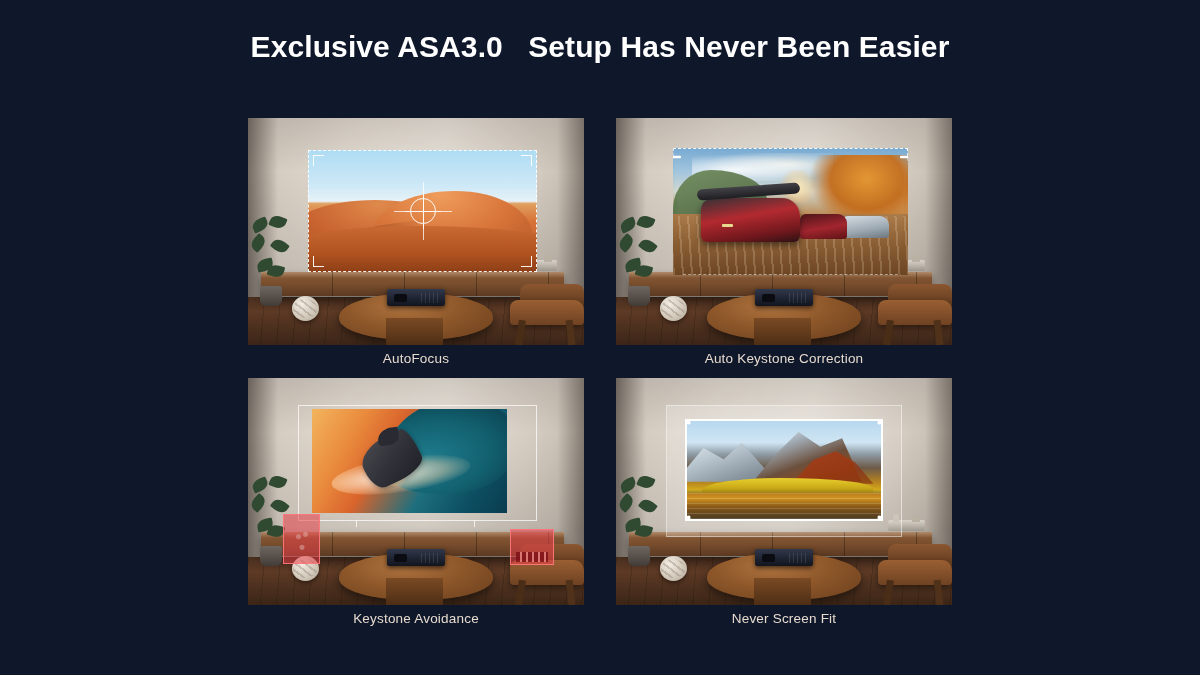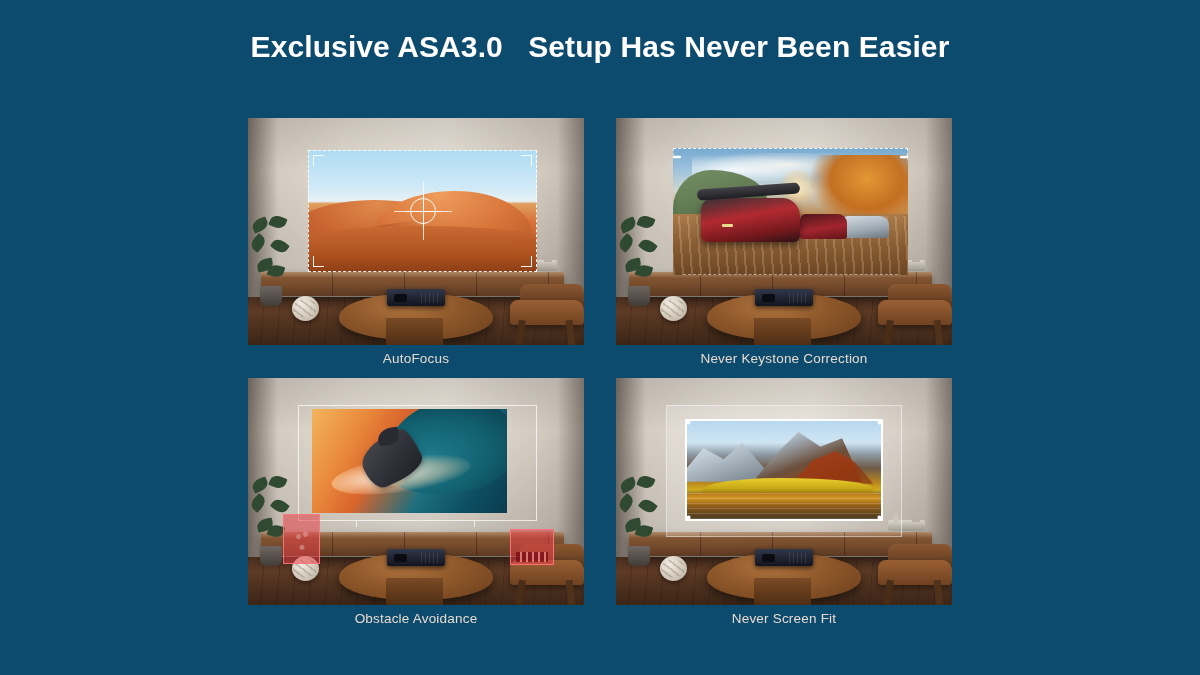--- a/index.html
+++ b/index.html
@@ -2,21 +2,21 @@
 <html><head>
 <meta charset="utf-8">
 <style>
   * { margin:0; padding:0; box-sizing:border-box; }
   html, body {
     width:1200px; height:675px;
     background:#000;
     font-family:"Liberation Sans", sans-serif;
     overflow:hidden;
   }
-  .page { position:relative; width:1200px; height:675px; background:#0c4a6e; }
+  .page { position:relative; width:1200px; height:675px; background:#0f172a; }
 
   
   .header { width:100%; text-align:center; padding-top:30px; }
   .title {
     font-size:30px; font-weight:bold; color:#ffffff;
     letter-spacing:0.1px; white-space:pre;
   }
   .subtitle {
     margin-top:12px; font-size:12.5px; color:#a9a39e;
     font-weight:400; letter-spacing:0.1px;
@@ -537,21 +537,21 @@
             </svg>
           </div>
           <div class="arrow-r">
             <svg width="34" height="14" viewBox="0 0 34 14" aria-hidden="true">
               <path d="M1 7 H29" stroke="#ffffff" stroke-width="2.4" fill="none" stroke-linecap="round"></path>
               <path d="M23 1 L31 7 L23 13" stroke="#ffffff" stroke-width="2.4" fill="none" stroke-linecap="round" stroke-linejoin="round"></path>
             </svg>
           </div>
         </div>
       </div>
-      <div class="caption">Never Keystone Correction</div>
+      <div class="caption">Auto Keystone Correction</div>
     </div>
 
     <div class="cell">
       <div class="scene">
         <div class="room">
           <div class="wall"></div>
           <div class="wall-shade"></div>
           <div class="wall-left-dark"></div>
           <div class="wall-right-dark"></div>
           <div class="floor"></div>
@@ -595,21 +595,21 @@
             </div>
           </div>
         </div>
         <div class="obstacle obs-left">
           <div class="obs-art"></div>
         </div>
         <div class="obstacle obs-right">
           <div class="obs-books"></div>
         </div>
       </div>
-      <div class="caption">Obstacle Avoidance</div>
+      <div class="caption">Keystone Avoidance</div>
     </div>
 
     <div class="cell">
       <div class="scene">
         <div class="room">
           <div class="wall"></div>
           <div class="wall-shade"></div>
           <div class="wall-left-dark"></div>
           <div class="wall-right-dark"></div>
           <div class="floor"></div>

